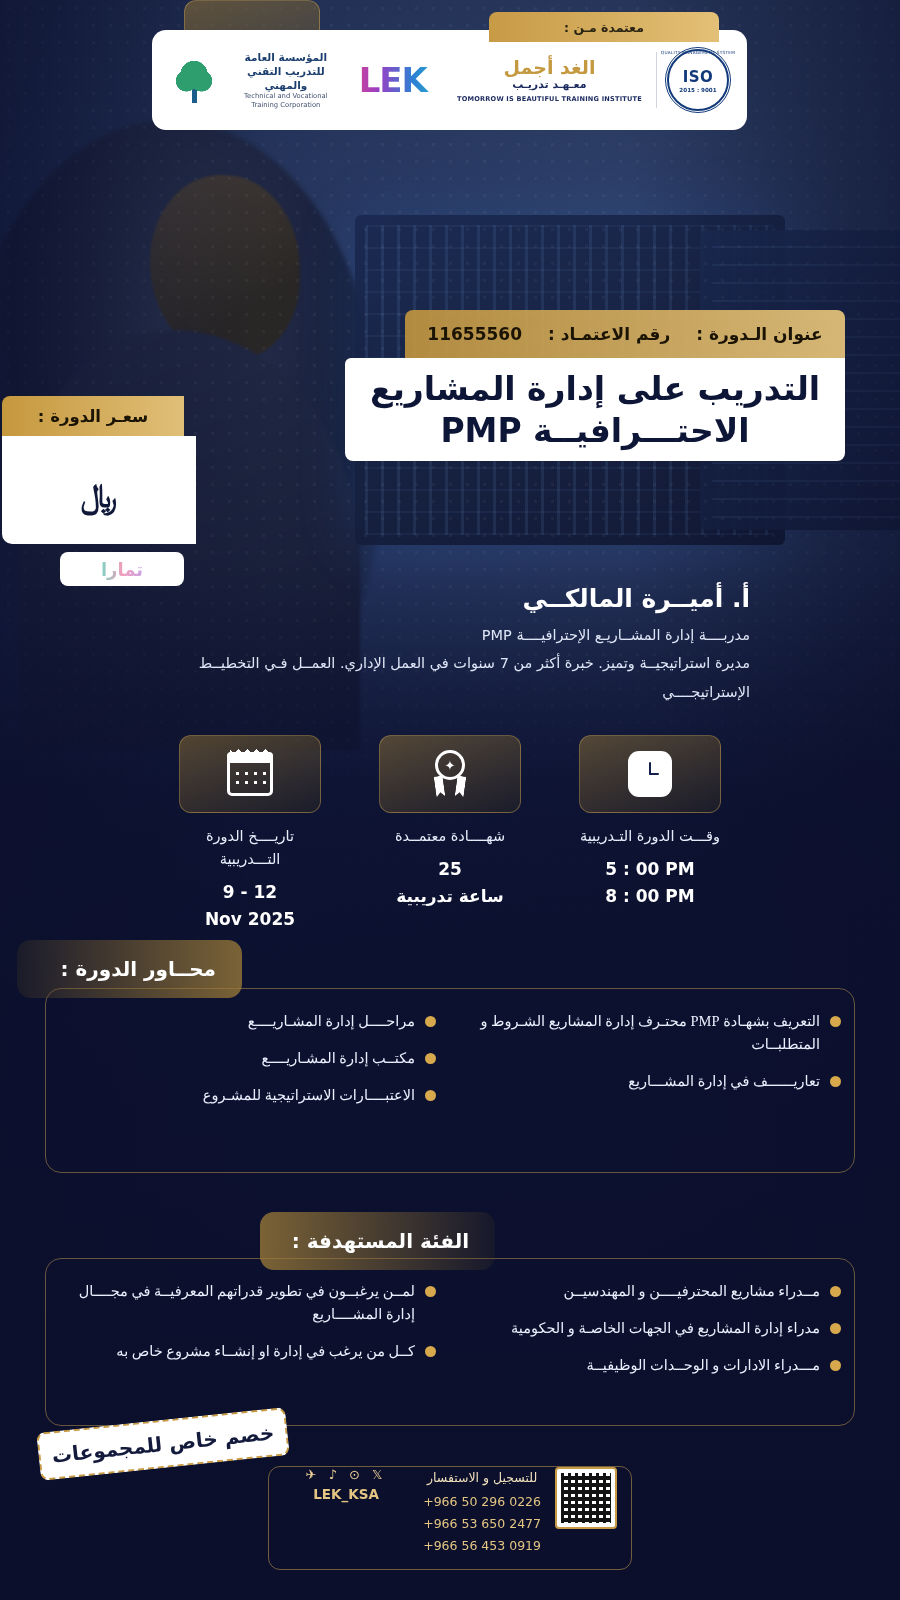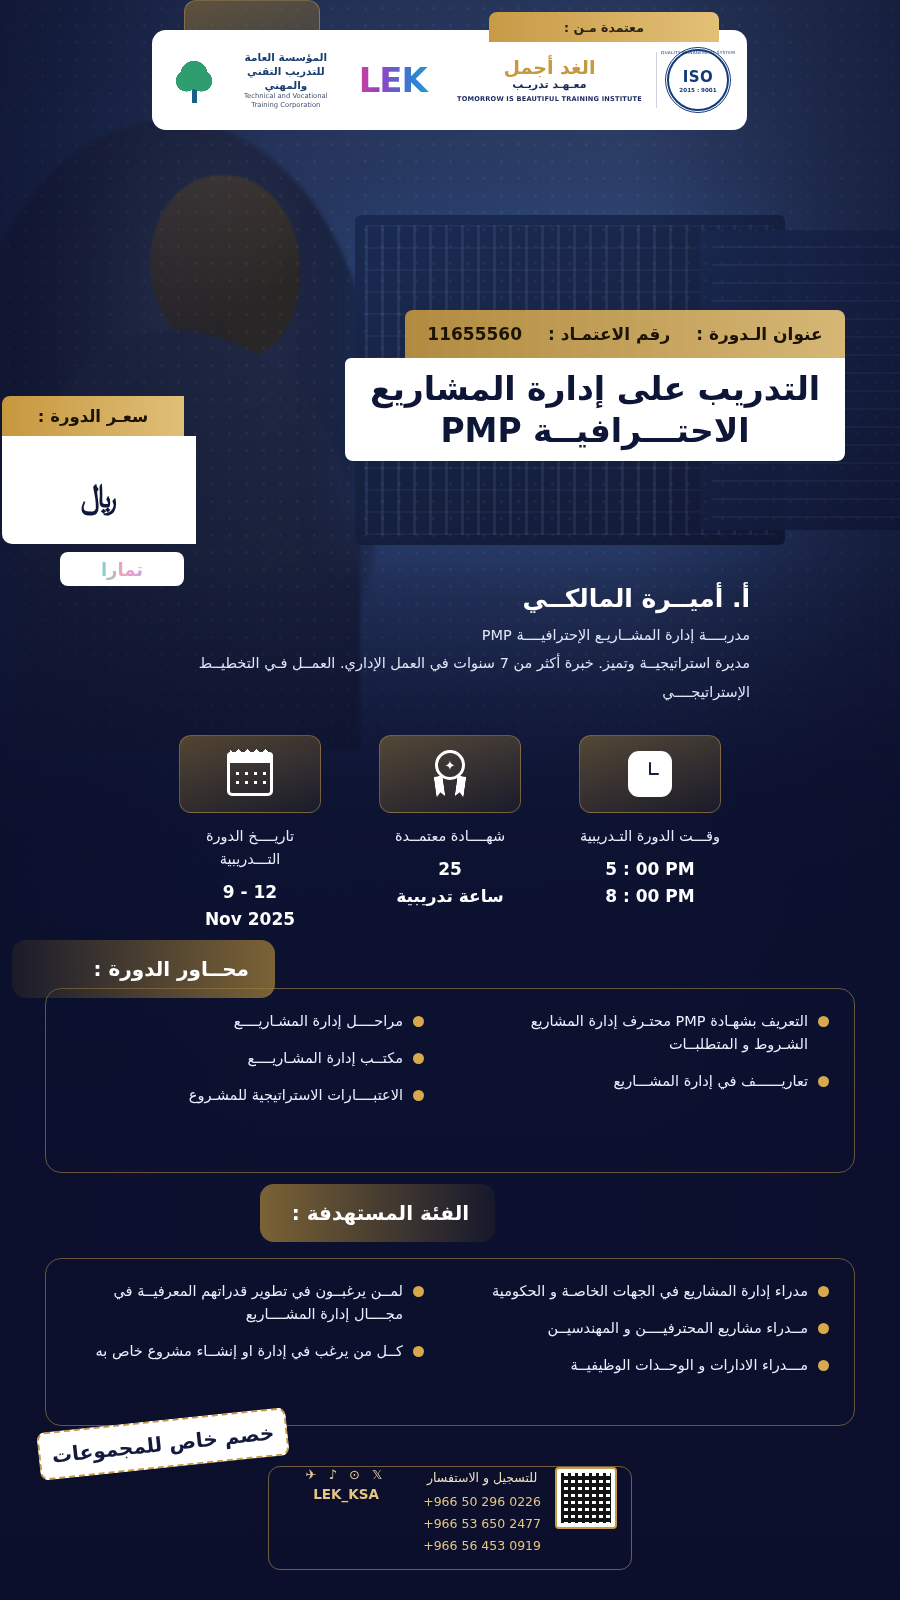--- a/index.html
+++ b/index.html
@@ -260,21 +260,21 @@
     color:#ffffff;font-size:20px;font-weight:bold;
   }
   .panel{
     position:absolute; z-index:3;
     border:1px solid rgba(196,156,80,.5);
     border-radius:16px;
   }
   .bullets{
     position:absolute; z-index:4; display:flex; gap:0;
   }
-  .bcol{ width:50%; padding:0 26px; }
+  .bcol{ width:50%; padding:0 14px;font-family:Liberation Serif, serif; }
   .bitem{
     display:flex; align-items:flex-start; gap:10px; margin-bottom:14px;
     color:#eaf0fe; font-size:14.5px; line-height:1.6; text-align:right;
     justify-content:flex-start;
   }
   .bdot{
     flex:none;width:11px;height:11px;border-radius:50%;
     background:#d7a94c; margin-top:6px;
   }
   .btext{ flex:1 }
@@ -414,21 +414,21 @@
             <div class="rings"></div>
             <div class="dots"></div>
           </div>
       </div>
       <div class="ic-label">تاريــــخ الدورة التـــدريبية</div>
       <div class="ic-value ltr" style="white-space:pre-line">9 - 12
 Nov 2025</div>
     </div>
   </div>
 
-  <div class="sec-head" style="right:625px;top:940px;width:263px">محــاور الدورة :</div>
+  <div class="sec-head" style="right:658px;top:940px;width:225px">محــاور الدورة :</div>
   <div class="panel" style="right:45px;top:988px;width:810px;height:185px"></div>
   <div class="bullets" style="right:45px;top:1010px;width:810px">
     <div class="bcol">
       <div class="bitem">
           <div class="bdot"></div>
           <div class="btext">التعريف بشهـادة PMP محتـرف إدارة المشاريع الشـروط و المتطلبــات</div>
         </div>
       <div class="bitem">
           <div class="bdot"></div>
           <div class="btext">تعاريــــــف في إدارة المشـــاريع</div>
@@ -443,31 +443,31 @@
           <div class="bdot"></div>
           <div class="btext">مكتــب إدارة المشـاريــــع</div>
         </div>
       <div class="bitem">
           <div class="bdot"></div>
           <div class="btext">الاعتبــــارات الاستراتيجية للمشـروع</div>
         </div>
     </div>
   </div>
 
-  <div class="sec-head" style="right:405px;top:1184px;width:235px;background:linear-gradient(90deg, rgba(160,126,56,.75), rgba(70,58,32,.18))">الفئة المستهدفة :</div>
+  <div class="sec-head" style="right:405px;top:1212px;width:235px;background:linear-gradient(90deg, rgba(160,126,56,.75), rgba(70,58,32,.18))">الفئة المستهدفة :</div>
   <div class="panel" style="right:45px;top:1258px;width:810px;height:168px"></div>
   <div class="bullets" style="right:45px;top:1280px;width:810px">
     <div class="bcol">
       <div class="bitem">
           <div class="bdot"></div>
+          <div class="btext">مــدراء مشاريع المحترفيــــن و المهندسيــن</div>
+        </div>
+      <div class="bitem">
+          <div class="bdot"></div>
           <div class="btext">مدراء إدارة المشاريع في الجهات الخاصـة و الحكومية</div>
-        </div>
-      <div class="bitem">
-          <div class="bdot"></div>
-          <div class="btext">مــدراء مشاريع المحترفيــــن و المهندسيــن</div>
         </div>
       <div class="bitem">
           <div class="bdot"></div>
           <div class="btext">مـــدراء الادارات و الوحــدات الوظيفيــة</div>
         </div>
     </div>
     <div class="bcol">
       <div class="bitem">
           <div class="bdot"></div>
           <div class="btext">لمــن يرغبــون في تطوير قدراتهم المعرفيــة في مجــــال إدارة المشــــاريع</div>

